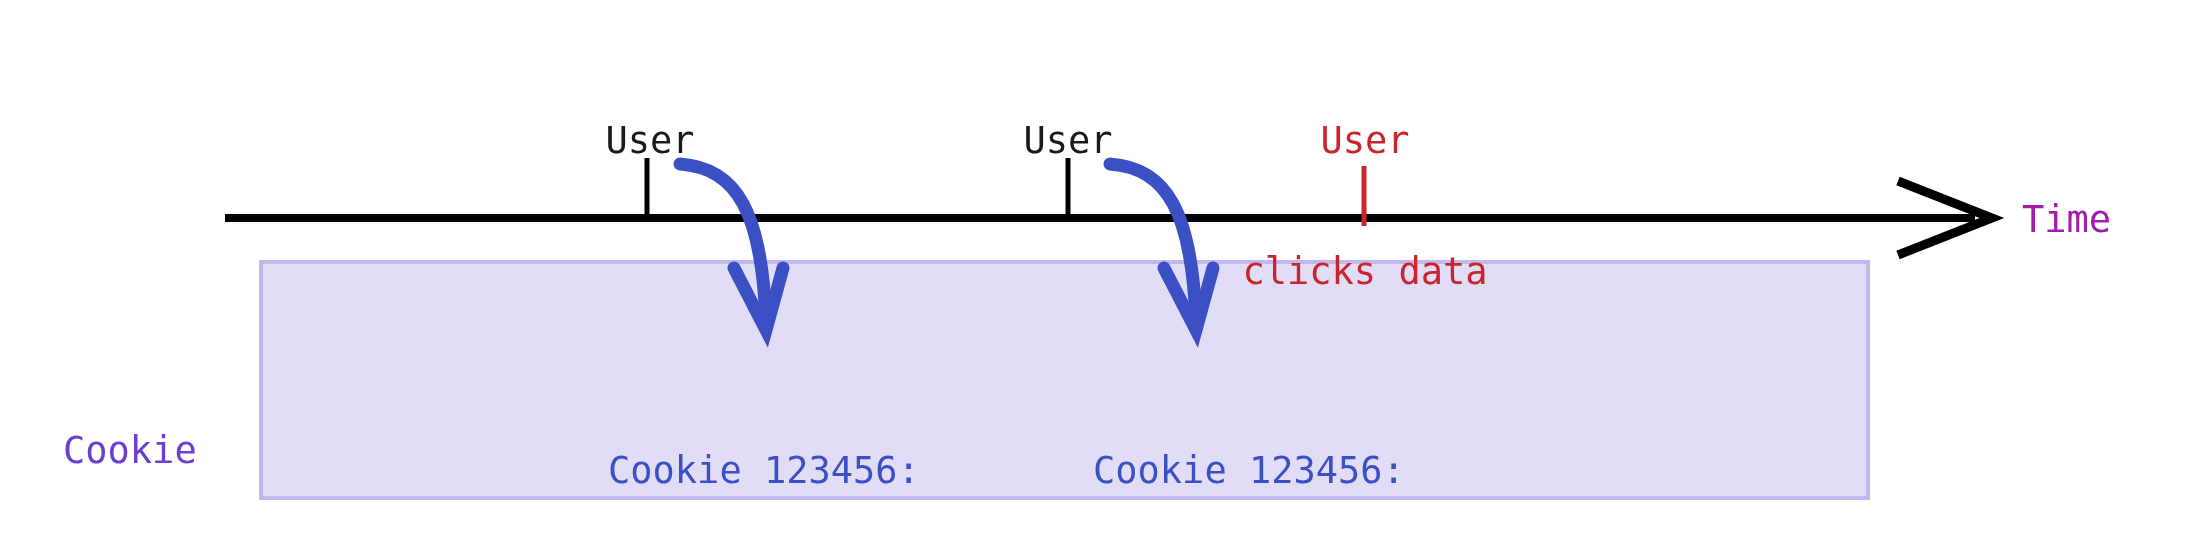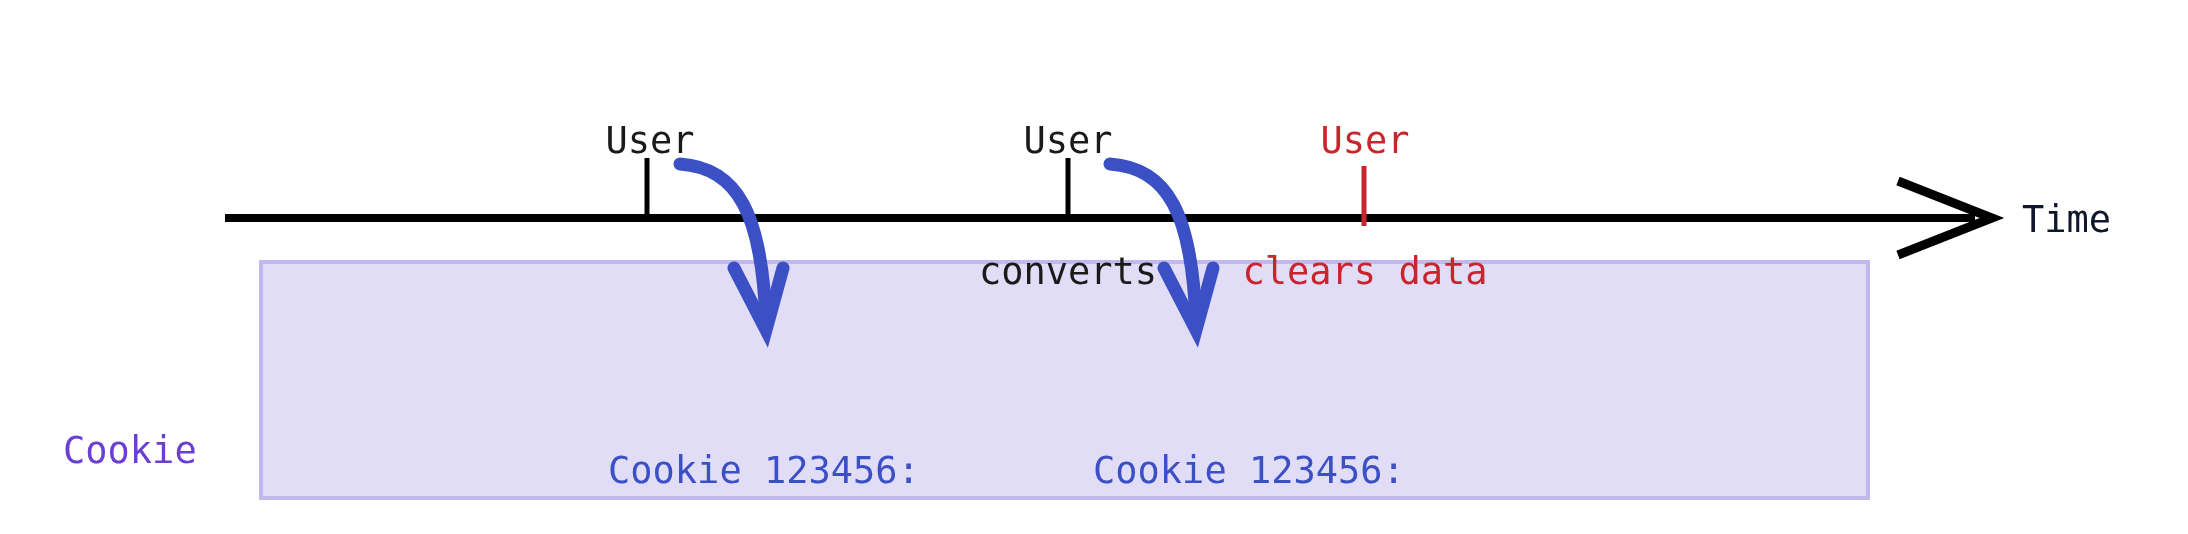--- a/index.html
+++ b/index.html
@@ -35,21 +35,21 @@
   }
   .event-label {
     font-size: 37px;
     color: #1a1a1a;
   }
   .event-label.danger {
     color: #c9252d;
   }
   .axis-label {
     font-size: 37px;
-    color: #0f172a;
+    color: #a21caf;
     text-align: left;
   }
   .server-label {
     font-size: 37px;
     color: #6b3fd4;
     text-align: left;
     line-height: 1.28;
   }
   .log-entry {
     font-size: 37px;
@@ -88,26 +88,25 @@
       <polyline points="1164,268 1196,330 1213,268" fill="none" stroke="#3b50c4" stroke-width="13" stroke-linecap="round" stroke-linejoin="miter"></polyline>
     </g>
   </svg>
 
   <div class="lbl event-label" style="left:370px; top:32px; width:560px;">
     <span class="lbl-line">User</span>
   </div>
 
   <div class="lbl event-label" style="left:858px; top:32px; width:420px;">
     <span class="lbl-line">User</span>
-    <span class="lbl-line">converts</span>
   </div>
 
   <div class="lbl event-label danger" style="left:1150px; top:32px; width:430px;">
     <span class="lbl-line">User</span>
-    <span class="lbl-line">clears data</span>
+    <span class="lbl-line">clicks data</span>
   </div>
 
   <div class="lbl axis-label" style="left:2022px; top:198px; width:160px;">Time</div>
 
   <div class="lbl server-label" style="left:63px; top:332px; width:220px;">
     <span class="lbl-line">Cookie</span>
     
   </div>
 
   <div class="lbl log-entry" style="left:608px; top:352px; width:480px;">

